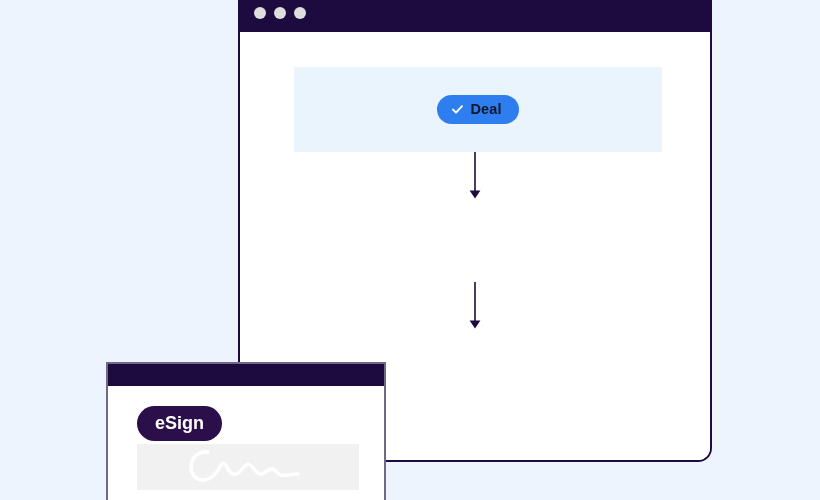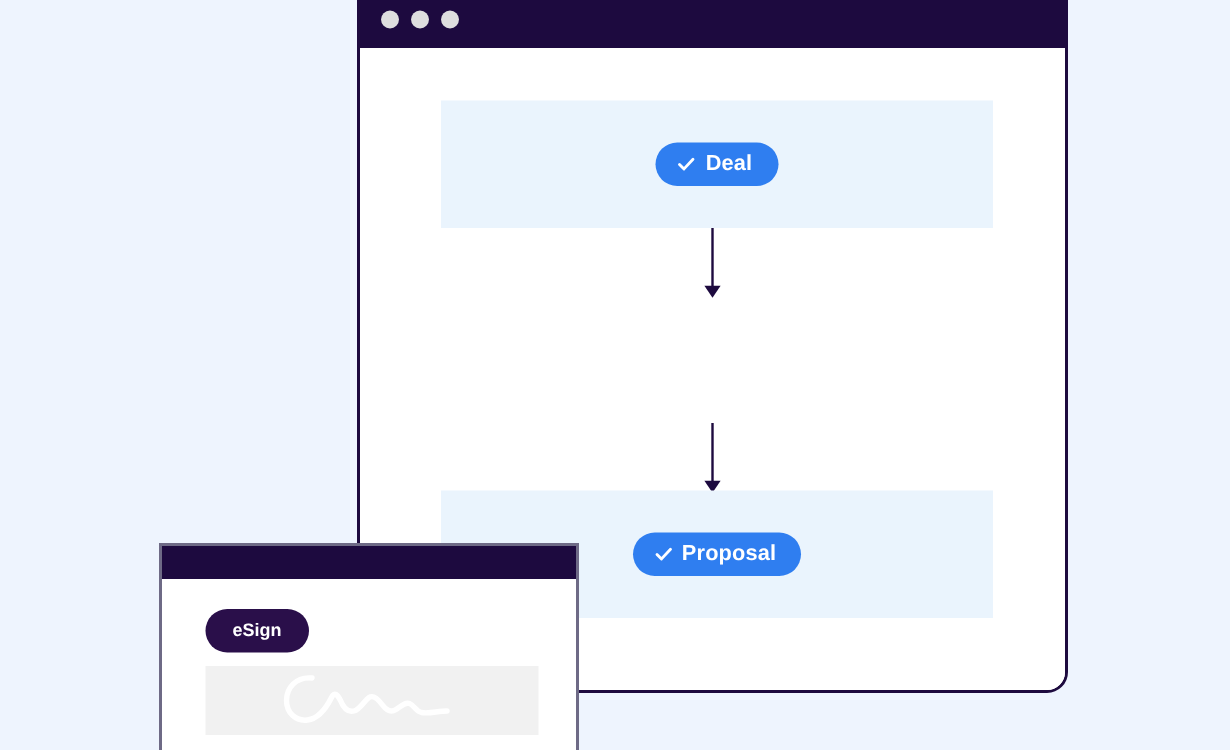--- a/index.html
+++ b/index.html
@@ -91,21 +91,21 @@
   .row-band.r1 { top: 35px; }
   .row-band.r2 { top: 165px; }
   .row-band.r3 { top: 295px; }
 
   
   .stage-pill {
     display: inline-flex;
     align-items: center;
     gap: 6px;
     background: #2f7ef0;
-    color: #ffffff;
+    color: #0f172a;
     border: none;
     border-radius: 999px;
     padding: 7px 17px 8px 14px;
     font-size: 14.5px;
     font-weight: bold;
     font-family: "Liberation Sans", sans-serif;
     line-height: 1;
     cursor: pointer;
     letter-spacing: 0.1px;
     text-align: right;
@@ -168,21 +168,21 @@
     position: absolute;
     left: 29px;
     top: 20px;
     display: inline-flex;
     align-items: center;
     background: #2a0f4a;
     color: #ffffff;
     border: none;
     border-radius: 999px;
     padding: 8px 18px 9px 18px;
-    font-size: 12px;
+    font-size: 18px;
     font-weight: bold;
     font-family: "Liberation Sans", sans-serif;
     line-height: 1;
     cursor: pointer;
   }
 
   .signature-box {
     position: absolute;
     left: 29px;
     top: 58px;
@@ -241,30 +241,20 @@
         </div>
 
 
         <div class="arrow a2">
           <svg width="16" height="50" viewBox="0 0 16 50" aria-hidden="true">
             <line x1="8" y1="0" x2="8" y2="41" stroke="#1d0a3f" stroke-width="1.6"></line>
             <path d="M2.6 38.5 L8 46.5 L13.4 38.5 Z" fill="#1d0a3f"></path>
           </svg>
         </div>
 
-        <div class="row-band r3">
-          <button class="stage-pill">
-            <span class="check-icon">
-              <svg width="13" height="13" viewBox="0 0 13 13" aria-hidden="true">
-                <path d="M2 6.6 L5 9.6 L11 3.2" fill="none" stroke="#ffffff" stroke-width="1.9" stroke-linecap="round" stroke-linejoin="round"></path>
-              </svg>
-            </span>
-            <span>Proposal</span>
-          </button>
-        </div>
 
       </div>
     </div>
   </div>
 
   <div class="esign-window">
 
     <div class="esign-titlebar"></div>
 
     <div class="esign-body">

